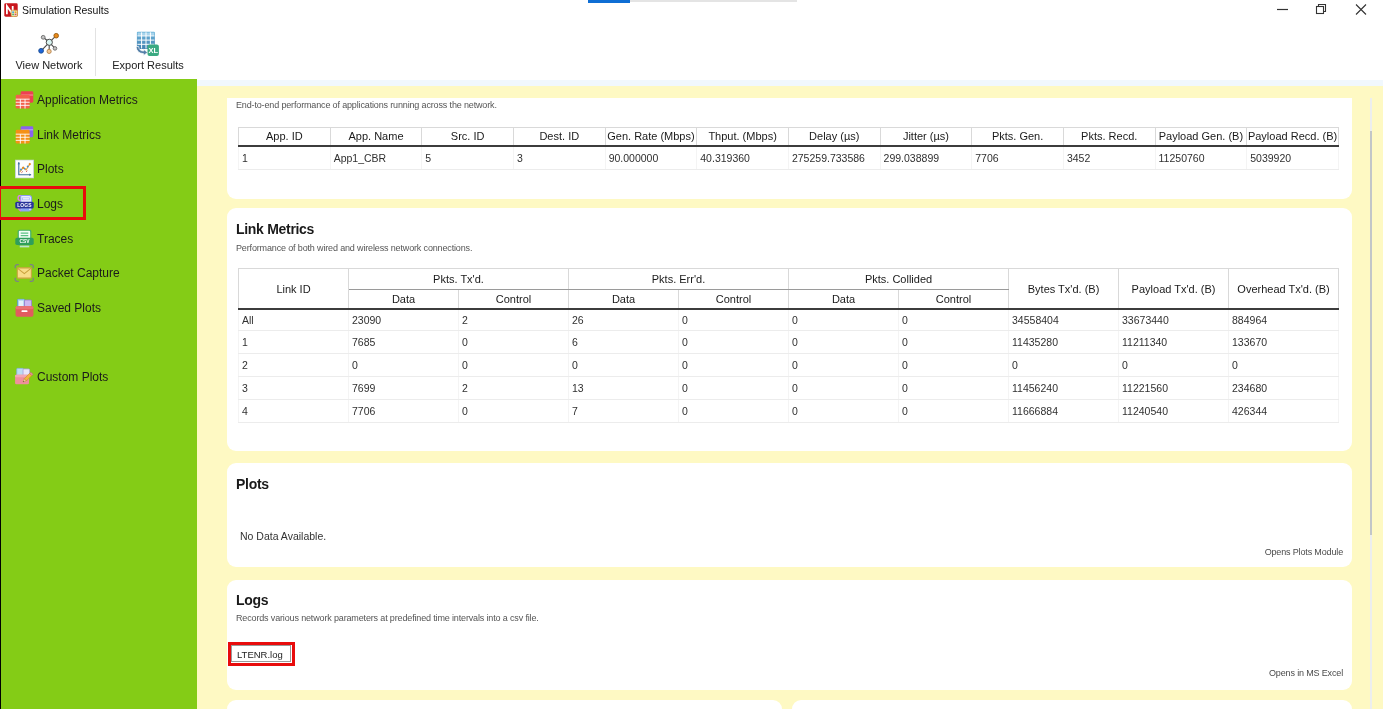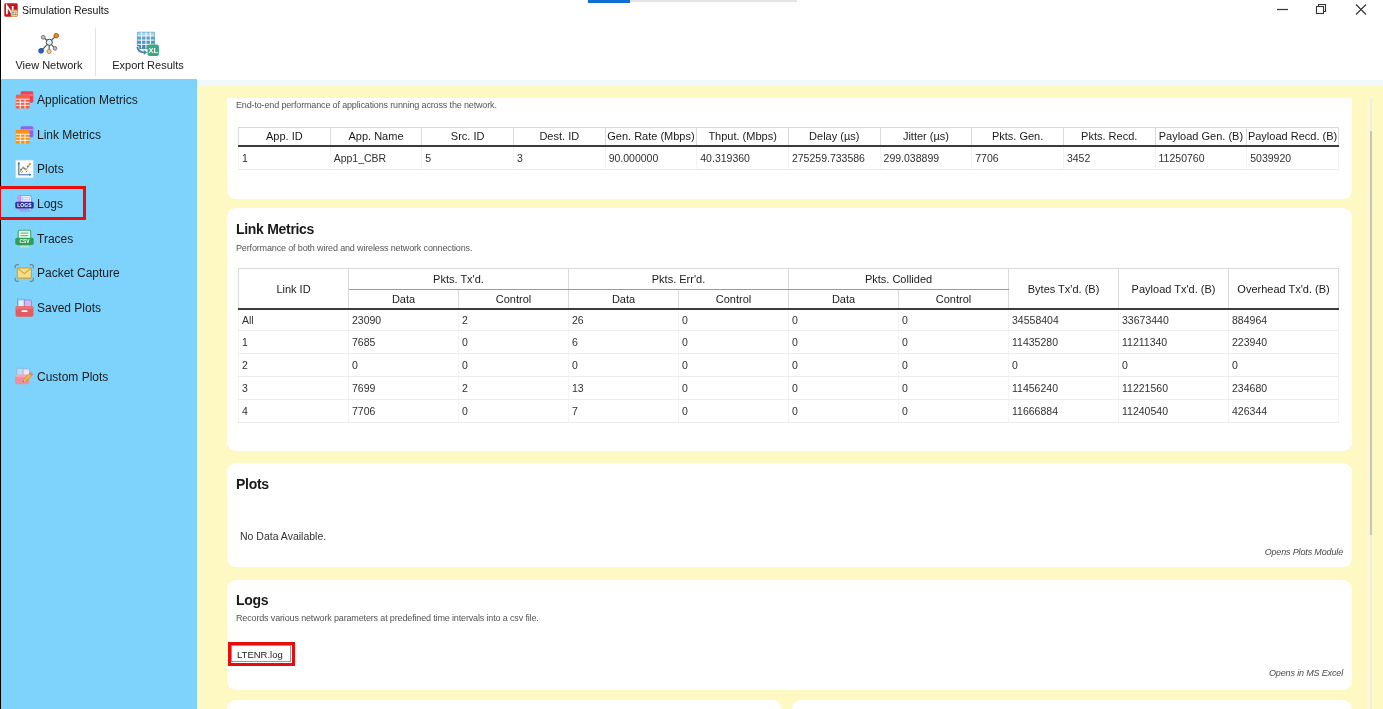--- a/index.html
+++ b/index.html
@@ -12,34 +12,34 @@
 #titletext { left:22px; top:3.5px; font-size:10.5px; line-height:12px; color:#111; }
 
 #pbBlue { left:588px; top:0; width:42px; height:3px; background:#0f6ed4; }
 #pbGray { left:630px; top:0px; width:167px; height:2px; background:#e4e4e4; }
 
 
 #tbSep { left:95px; top:28px; width:1px; height:48px; background:#e2e2e2; }
 .tblabel { font-size:11px; color:#222; text-align:center; }
 
 
-#sidebar { left:0; top:79px; width:197px; height:630px; background:#7dd3fc; }
+#sidebar { left:0; top:79px; width:197px; height:630px; background:#84cc16; }
 .sitem { position:absolute; left:15px; width:185px; height:22px; }
 .sitem svg { position:absolute; left:0; top:50%; transform:translateY(-50%); width:19px; height:19px; }
 .sitem svg.wide { width:21px; left:-1px; }
 .slabel { position:absolute; left:22px; top:50%; transform:translateY(-50%); font-size:12px; color:#1b1b1b; white-space:nowrap; }
 #redbox { left:-2px; top:186px; width:88px; height:33.5px; border:3.5px solid #e80c0c; z-index:5; }
 
 
 #content { left:196.5px; top:79.5px; width:1186.5px; height:629.5px; background:#fef9c3; }
 #strip { left:0; top:0; width:1186.5px; height:6.5px; background:#f1f8fd; }
 .panel { position:absolute; left:30.5px; width:1125px; background:#fff; border-radius:9px; }
 .ptitle { position:absolute; left:9px; font-size:14px; font-weight:bold; color:#1a1a1a; letter-spacing:-0.3px; }
 .pdesc { position:absolute; left:9px; font-size:9px; letter-spacing:-0.15px; color:#555; }
-.plink { position:absolute; right:9px; font-size:9px; letter-spacing:-0.15px; color:#4a4a4a;font-style:italic; }
+.plink { position:absolute; right:9px; font-size:9px; letter-spacing:-0.15px; color:#4a4a4a; }
 
 
 table { border-collapse:collapse; table-layout:fixed; position:absolute; left:11px; }
 td,th { font-weight:normal; white-space:nowrap; overflow:hidden; }
 th { font-size:11px; color:#1a1a1a; text-align:center; border:1px solid #d9d9d9; }
 td { font-size:10.5px; color:#303030; text-align:left; padding-left:3px;
      border-right:1px solid #f4f4f4; border-bottom:1px solid #ececec; border-left:1px solid #f4f4f4; }
 .hdark { border-bottom:2px solid #3c3c3c !important;margin-top:40px; }
 .hmid  { border-bottom:1px solid #9a9a9a !important; }
 
@@ -313,21 +313,21 @@
         <tr>
               <td style="height:23.2px">1</td>
               <td>7685</td>
               <td>0</td>
               <td>6</td>
               <td>0</td>
               <td>0</td>
               <td>0</td>
               <td>11435280</td>
               <td>11211340</td>
-              <td>223940</td>
+              <td>133670</td>
             </tr>
         <tr>
               <td style="height:23.2px">2</td>
               <td>0</td>
               <td>0</td>
               <td>0</td>
               <td>0</td>
               <td>0</td>
               <td>0</td>
               <td>0</td>

